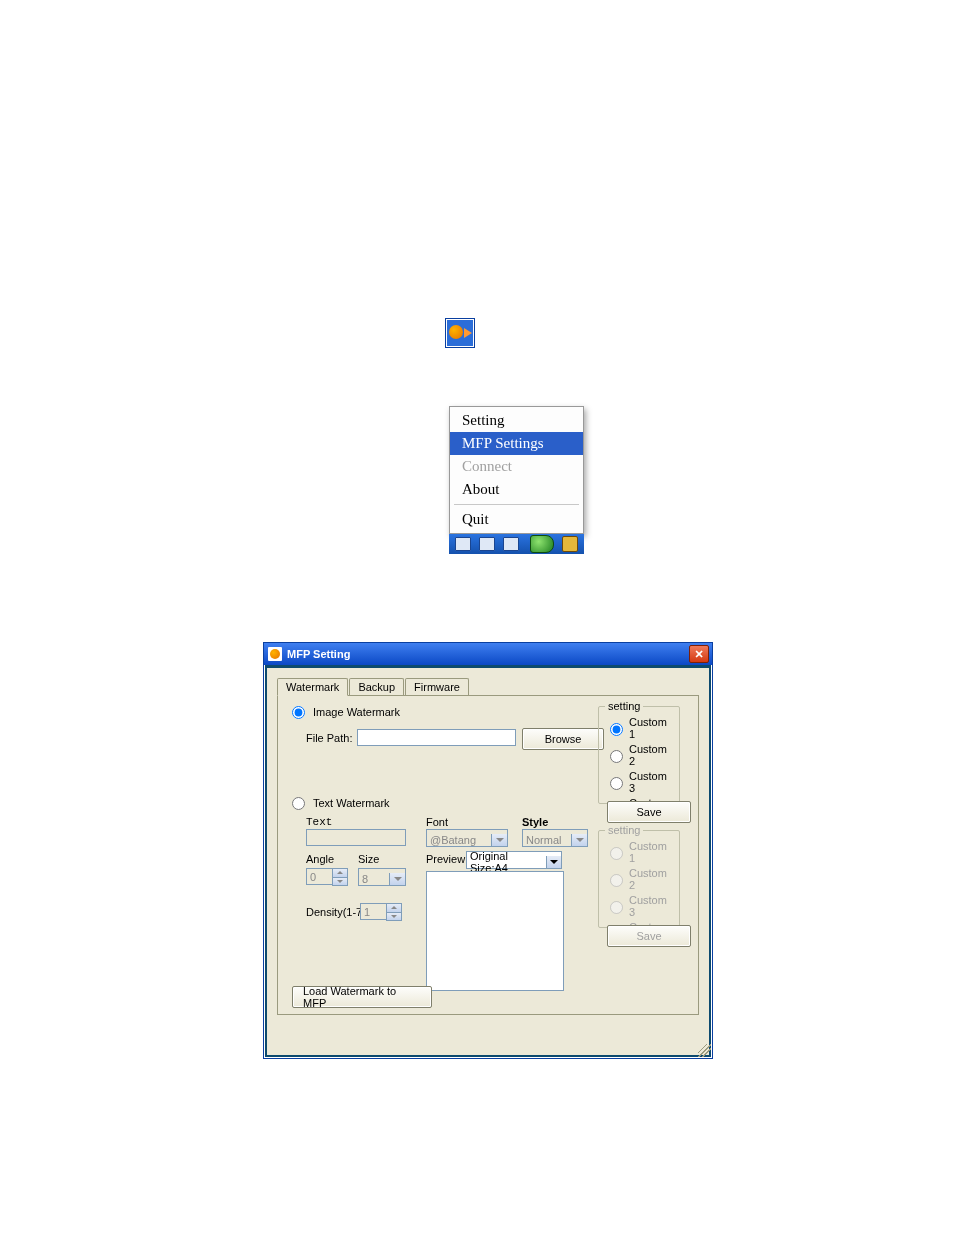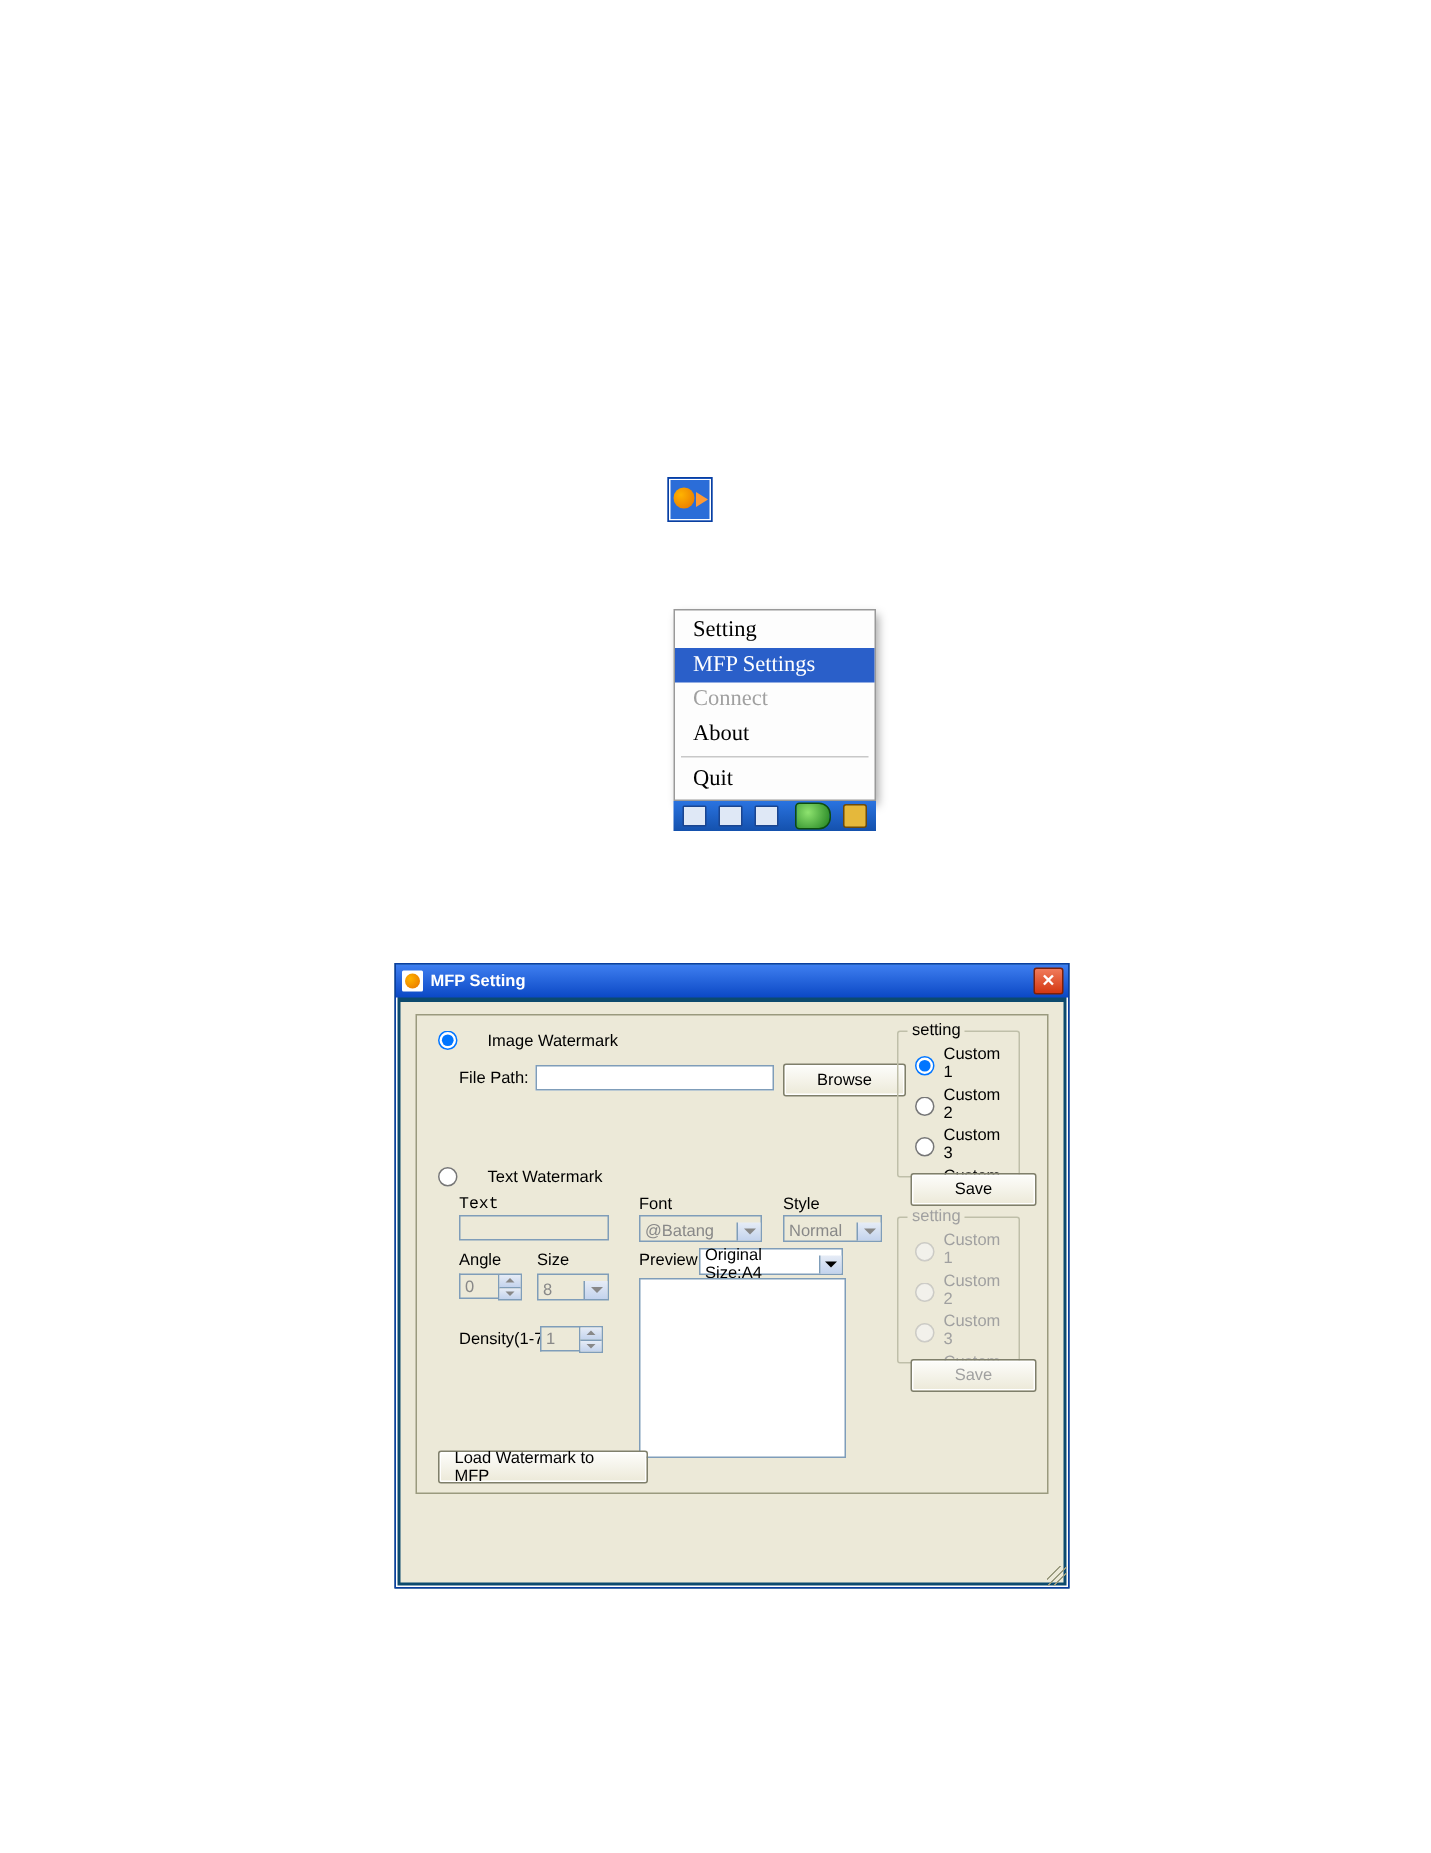--- a/index.html
+++ b/index.html
@@ -33,21 +33,21 @@
 
   .client{position:absolute;left:3px;right:3px;top:25px;bottom:3px;background:#ece9d8;}
 
   
   .tab-area{position:absolute;left:10px;right:10px;top:8px;height:338px;}
   .tab-strip{display:flex;align-items:flex-end;height:19px;position:relative;z-index:2;}
   .tab{padding:2px 8px;border:1px solid #9a9a7e;border-bottom:none;background:#ece9d8;margin-right:1px;font-size:11px;border-radius:2px 2px 0 0;cursor:default;}
   .tab.active{background:#ece9d8;position:relative;top:1px;border-bottom:1px solid #ece9d8;}
   .tab-panel{border:1px solid #9a9a7e;height:318px;background:#ece9d8;position:relative;}
 
-  .radio{display:inline-flex;align-items:center;gap:20px;font-size:11px;}
+  .radio{display:inline-flex;align-items:flex-start;gap:8px;font-size:11px;}
   .radio input{margin:0;}
 
   .lbl{font-size:11px;}
 
   .xp-input{height:17px;border:1px solid #7f9db9;background:#fff;padding:0 3px;font-size:11px;box-sizing:border-box;}
   .xp-input.disabled{background:#ece9d8;color:#888;}
   .xp-combo{height:18px;border:1px solid #7f9db9;background:#fff;display:flex;align-items:center;padding:4px 0 0 3px;font-size:11px;box-sizing:border-box;position:relative;}
   .xp-combo.disabled{background:#ece9d8;color:#888;}
   .xp-combo .dd{margin-left:auto;width:15px;height:100%;background:linear-gradient(#e6ecf6,#c3d3ed);border-left:1px solid #7f9db9;display:flex;align-items:center;justify-content:center;}
   .xp-combo .dd::after{content:"";border-left:4px solid transparent;border-right:4px solid transparent;border-top:4px solid #000;}
@@ -76,21 +76,21 @@
   #radioImage{position:absolute;left:14px;top:10px;}
   #filePathLabel{position:absolute;left:28px;top:36px;}
   #filePathInput{position:absolute;left:79px;top:33px;width:159px;}
   #browseBtn{position:absolute;left:244px;top:32px;width:60px;}
 
   #radioText{position:absolute;left:14px;top:101px;}
   #textLabel{position:absolute;left:28px;top:120px;font-family:Liberation Mono, monospace;}
   #textInput{position:absolute;left:28px;top:133px;width:100px;}
   #fontLabel{position:absolute;left:148px;top:120px;}
   #fontCombo{position:absolute;left:148px;top:133px;width:82px;}
-  #styleLabel{position:absolute;left:244px;top:120px;}
+  #styleLabel{position:absolute;left:244px;top:120px;font-weight:bold;}
   #styleCombo{position:absolute;left:244px;top:133px;width:66px;}
 
   #angleLabel{position:absolute;left:28px;top:157px;}
   #sizeLabel{position:absolute;left:80px;top:157px;}
   #angleSpin{position:absolute;left:28px;top:172px;}
   #sizeCombo{position:absolute;left:80px;top:172px;width:48px;}
 
   #previewLabel{position:absolute;left:148px;top:157px;}
   #previewCombo{position:absolute;left:188px;top:155px;width:96px;}
   #previewBox{position:absolute;left:148px;top:175px;width:136px;height:118px;background:#fff;border:1px solid #7f9db9;}
@@ -145,20 +145,25 @@
 
   <div class="win">
     <div class="titlebar">
       <div class="ticon"></div>
       <span class="title-text">MFP Setting</span>
       <div class="close-btn">✕</div>
     </div>
 
     <div class="client">
       <div class="tab-area">
+        <div class="tab-strip">
+          <div class="tab active">Watermark</div>
+          <div class="tab">Backup</div>
+          <div class="tab">Firmware</div>
+        </div>
         <div class="tab-panel">
 
           <label id="radioImage" class="radio">
             <input type="radio" name="wmtype" checked="" style="">
             <span>Image Watermark</span>
           </label>
           <span id="filePathLabel" class="lbl">File Path:</span>
           <input id="filePathInput" class="xp-input" value="" style="">
           <div id="browseBtn" class="xp-button">Browse</div>
 

